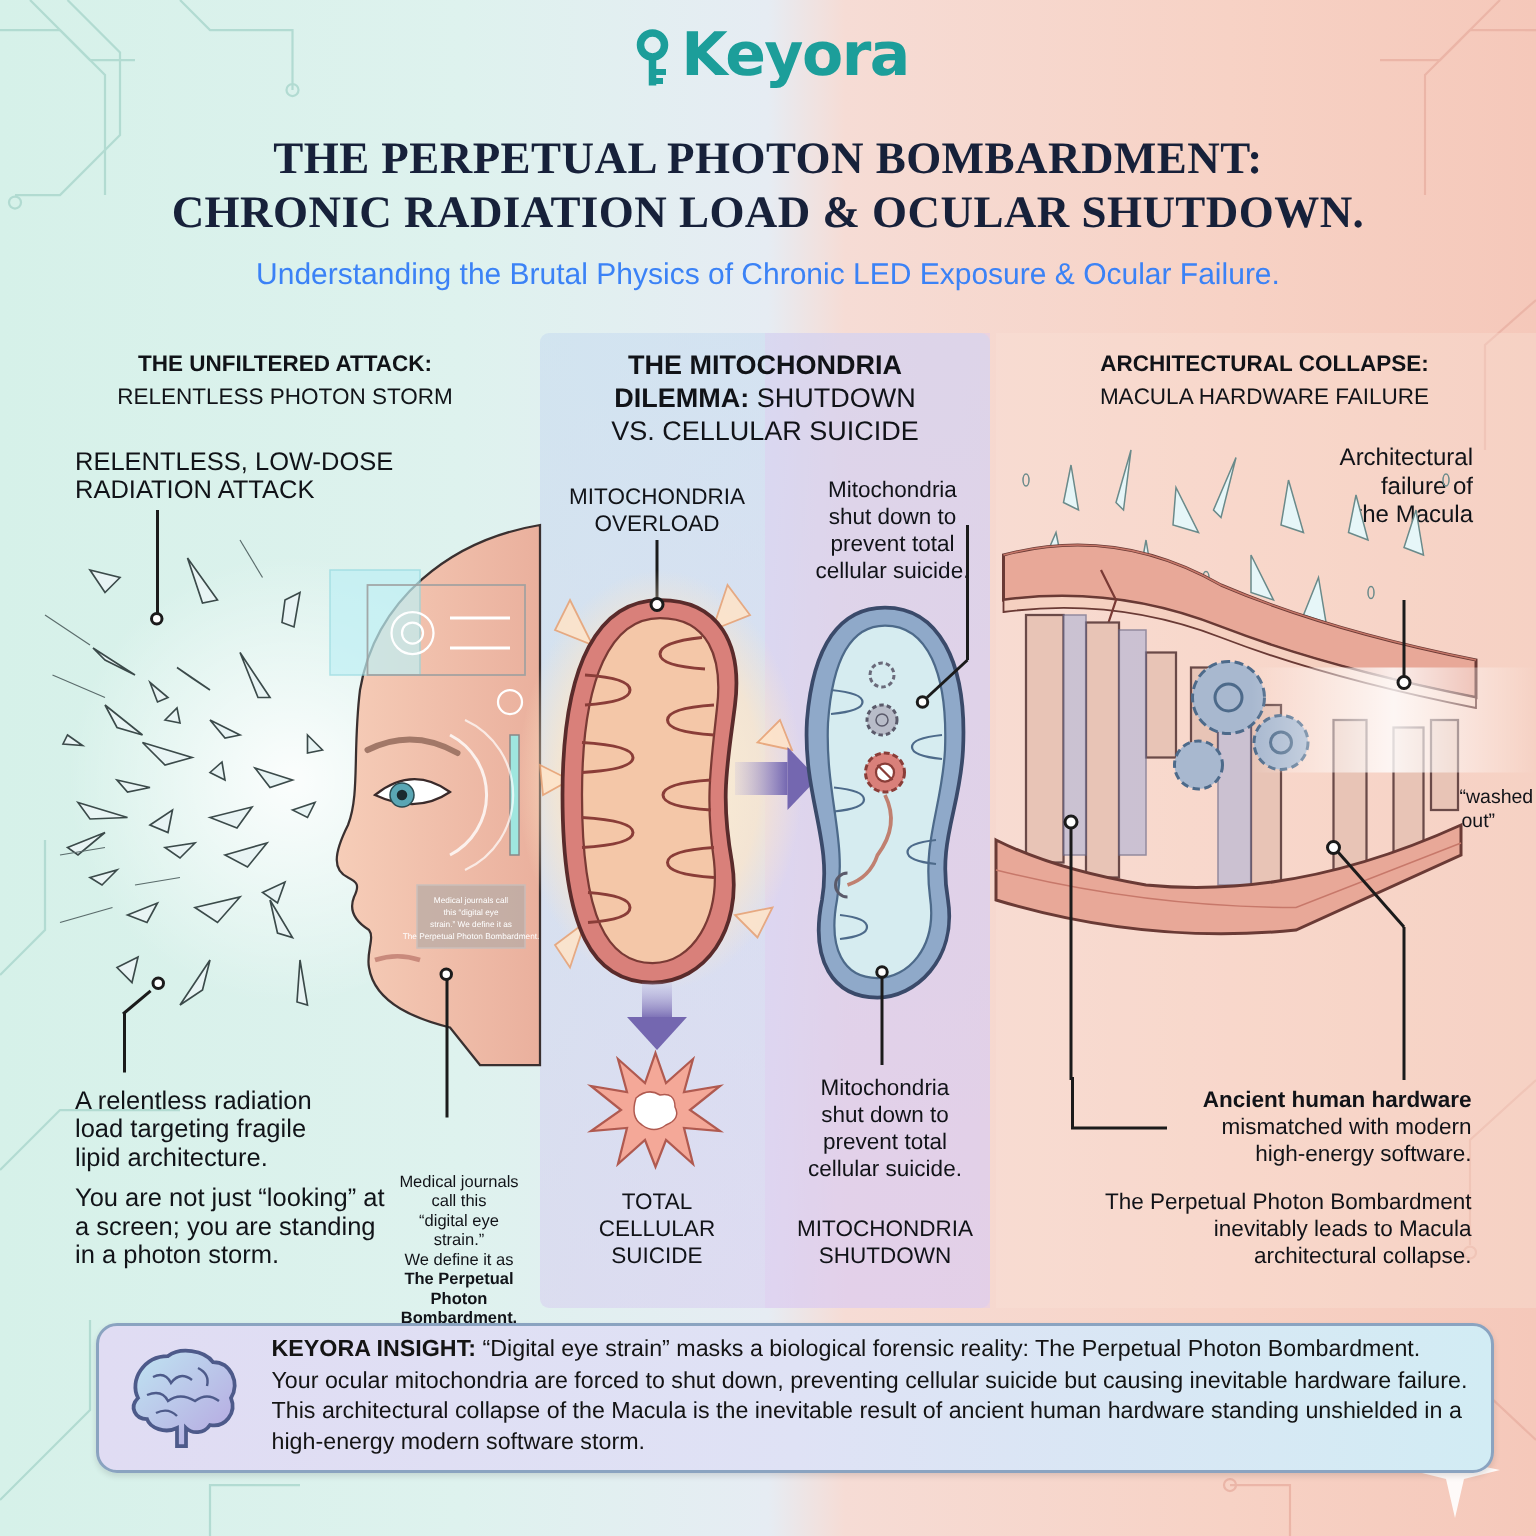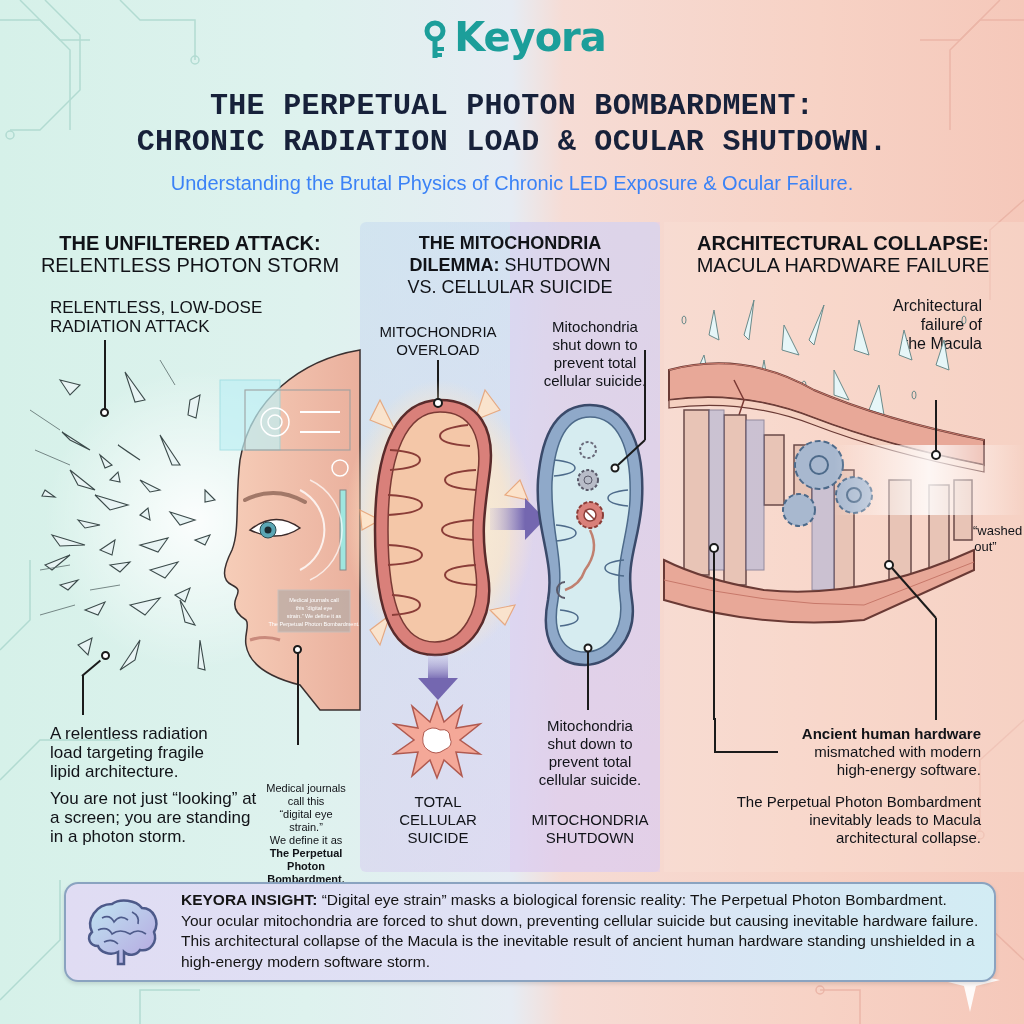--- a/index.html
+++ b/index.html
@@ -12,39 +12,39 @@
   }
   .circuit { position: absolute; inset: 0; pointer-events: none; }
   .logo {
     position: absolute; top: 14px; left: 0; width: 1024px; text-align: center;
     color: #1c9e9a; font-family: "DejaVu Sans", sans-serif; font-weight: bold;
     font-size: 40px; letter-spacing: -1px;
   }
   .logo .key { display: inline-block; vertical-align: middle; margin-right: 2px; }
   .title {
     position: absolute; top: 88px; left: 0; width: 1024px; text-align: center;
-    color: #17213a; font-family: Liberation Mono, monospace; font-weight: bold;
+    color: #17213a; font-family: Liberation Serif, serif; font-weight: bold;
     font-size: 30px; line-height: 36px; letter-spacing: 0.3px;
   }
   .subtitle {
     position: absolute; top: 172px; left: 0; width: 1024px; text-align: center;
     font-size: 20px; color: #3b82f6;
   }
   .col-mid-bg {
     position: absolute; left: 360px; top: 222px; width: 300px; height: 650px;
     background: linear-gradient(180deg, rgba(200,220,240,0.6), rgba(215,205,240,0.55));
     border-radius: 6px;
   }
   .col-mid-bg .right { position:absolute; left:150px; top:0; width:150px; height:100%;
     background: rgba(225,205,240,0.45); }
   .col-right-bg {
     position: absolute; left: 664px; top: 222px; width: 360px; height: 650px;
     background: rgba(250,225,215,0.35);
   }
-  .hdr { position: absolute; text-align: center; font-size: 20px; line-height: 22px; }
+  .hdr { position: absolute; text-align: center; font-size: 15px; line-height: 22px; }
   .hdr b { font-weight: bold; }
   .label-b { position: absolute; font-weight: normal; font-size: 17px; line-height: 19px; }
   .body-t { position: absolute; font-size: 17px; line-height: 19px; }
   .small-t { position: absolute; font-size: 11px; line-height: 13px; text-align: center; }
   .line { position: absolute; background: #1b1b1b; }
   .dot { position: absolute; width: 9px; height: 9px; border: 2px solid #1b1b1b; border-radius: 50%; background: #fff; }
   .insight {
     position: absolute; left: 64px; top: 882px; width: 932px; height: 100px;
     border-radius: 14px; border: 2px solid #8aa3c0;
     background: linear-gradient(90deg, #e0dcf3 0%, #dfe2f5 50%, #d2ecf4 100%);

